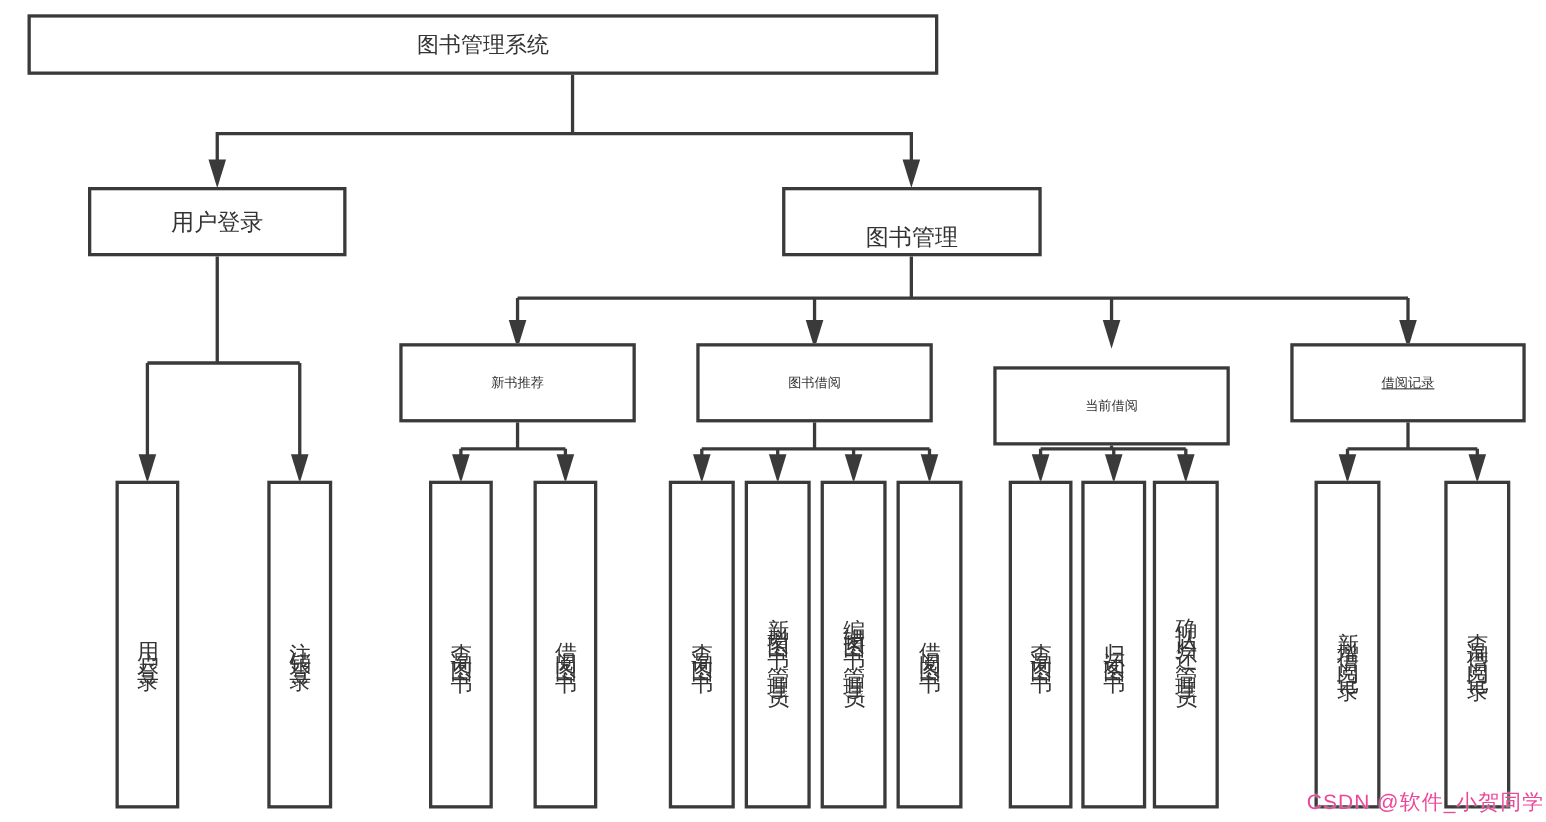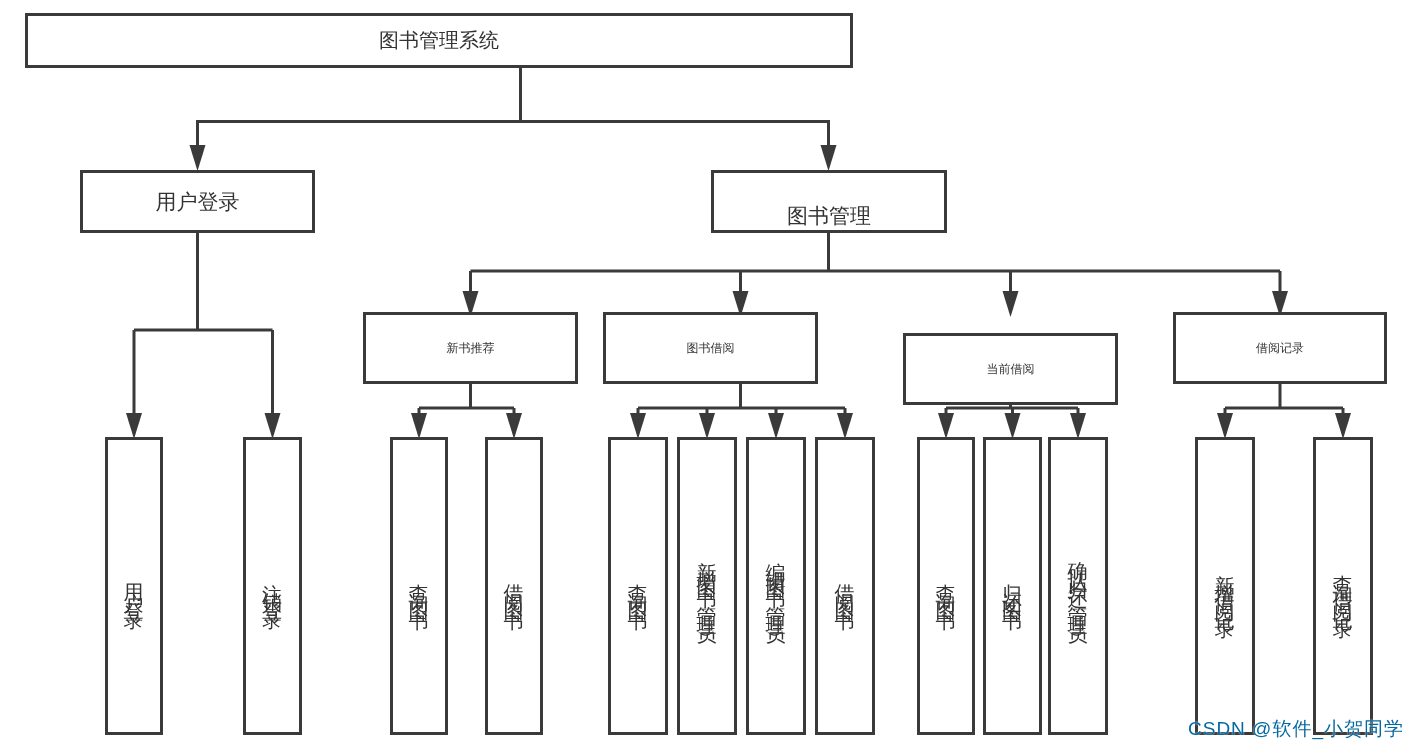--- a/index.html
+++ b/index.html
@@ -23,21 +23,21 @@
     background:#ffffff; border:3px solid #3a3a3a;
     display:flex; align-items:center; justify-content:center;
   }
   .v-text {
     writing-mode:vertical-rl; text-orientation:mixed;
     font-size:20px; letter-spacing:9px; line-height:1.1; color:#333333;
     white-space:nowrap;
   }
   .watermark {
     position:absolute; left:1188px; top:716px; font-size:19px;
-    color:#0369a1; letter-spacing:1px; z-index:5;
+    color:#ec4899; letter-spacing:1px; z-index:5;
     text-shadow:0 0 2px #ffffff;
   }
 </style>
 </head>
 <body>
 
 <div class="stage">
 
   <svg class="connectors" viewBox="0 0 1405 747" xmlns="http://www.w3.org/2000/svg">
     <g stroke="#3a3a3a" stroke-width="3" fill="none">
@@ -82,27 +82,27 @@
   <div class="box l2-box" style="left:80px; top:170px; width:235px;">
     <span>用户登录</span>
   </div>
   <div class="box l2-box" style="left:711px; top:170px; width:236px;align-items:flex-end;">
     <span>图书管理</span>
   </div>
 
   <div class="box l3-box" style="left:363px; top:312px; width:215px;">
     <span>新书推荐</span>
   </div>
-  <div class="box l3-box" style="left:603px; top:312px; width:215px;">
+  <div class="box l3-box" style="left:633px; top:312px; width:215px;">
     <span>图书借阅</span>
   </div>
   <div class="box l3-box" style="left:903px; top:312px; width:215px;margin-top:21px;">
     <span>当前借阅</span>
   </div>
-  <div class="box l3-box" style="left:1173px; top:312px; width:214px;">
+  <div class="box l3-box" style="left:1173px; top:312px; width:214px;text-decoration:underline;">
     <span>借阅记录</span>
   </div>
 
   <div class="leaf" style="left:105px; width:58px;">
     <span class="v-text">用户登录</span>
   </div>
   <div class="leaf" style="left:243px; width:59px;">
     <span class="v-text">注销登录</span>
   </div>
 

